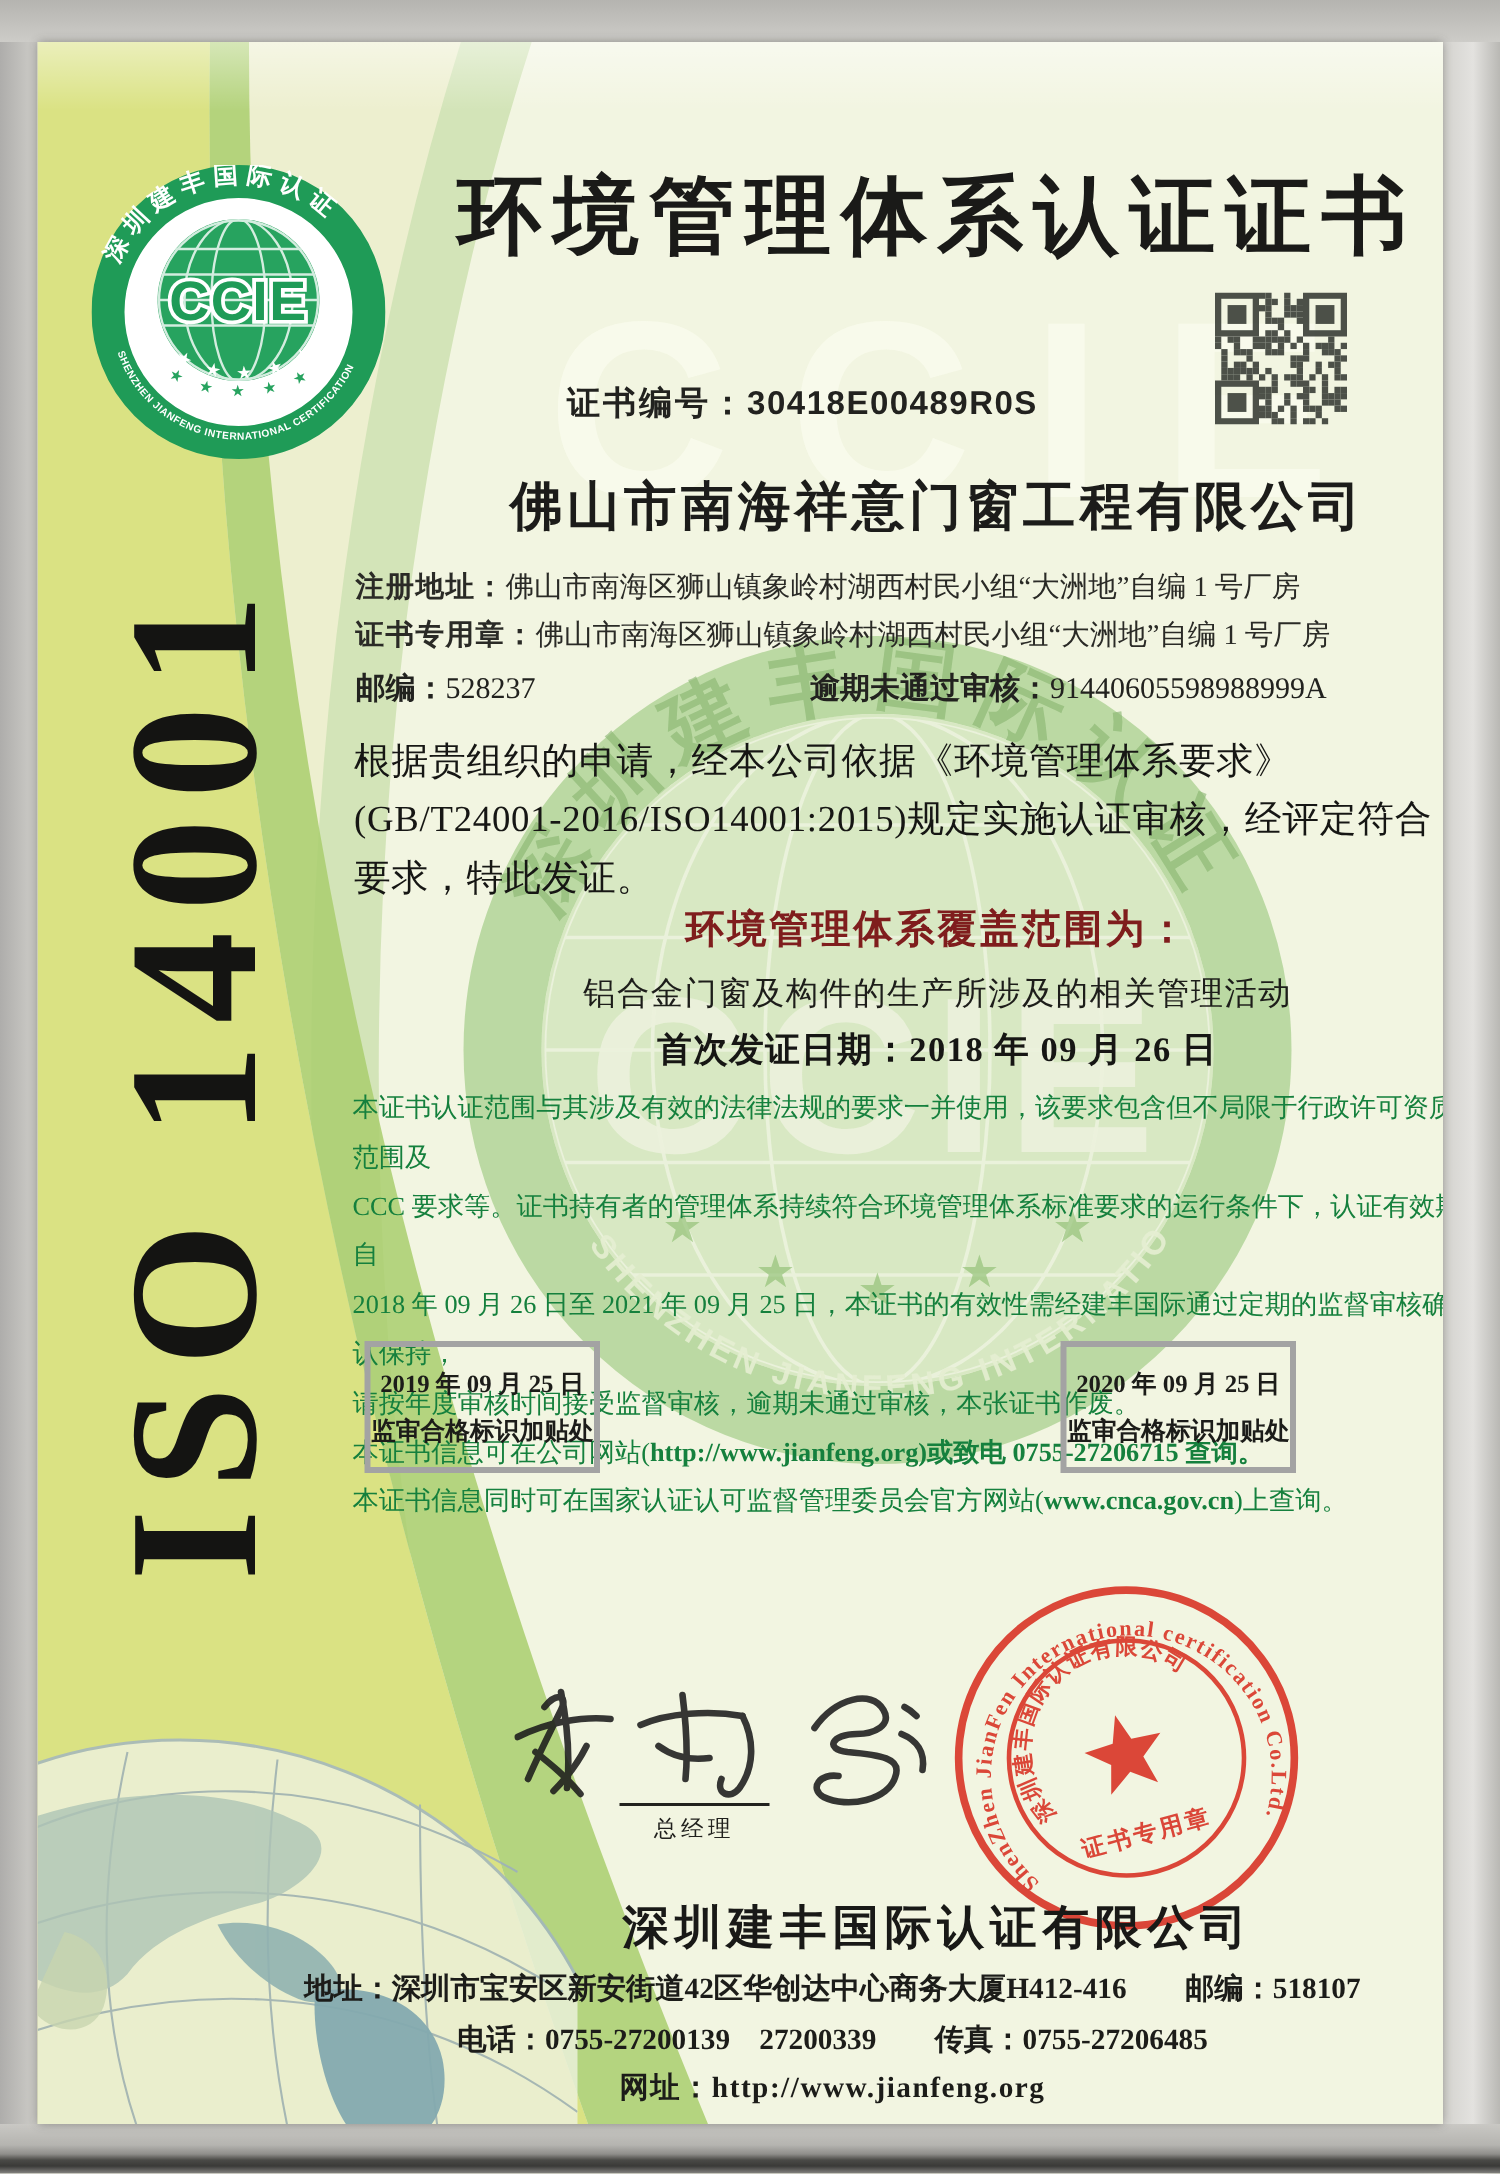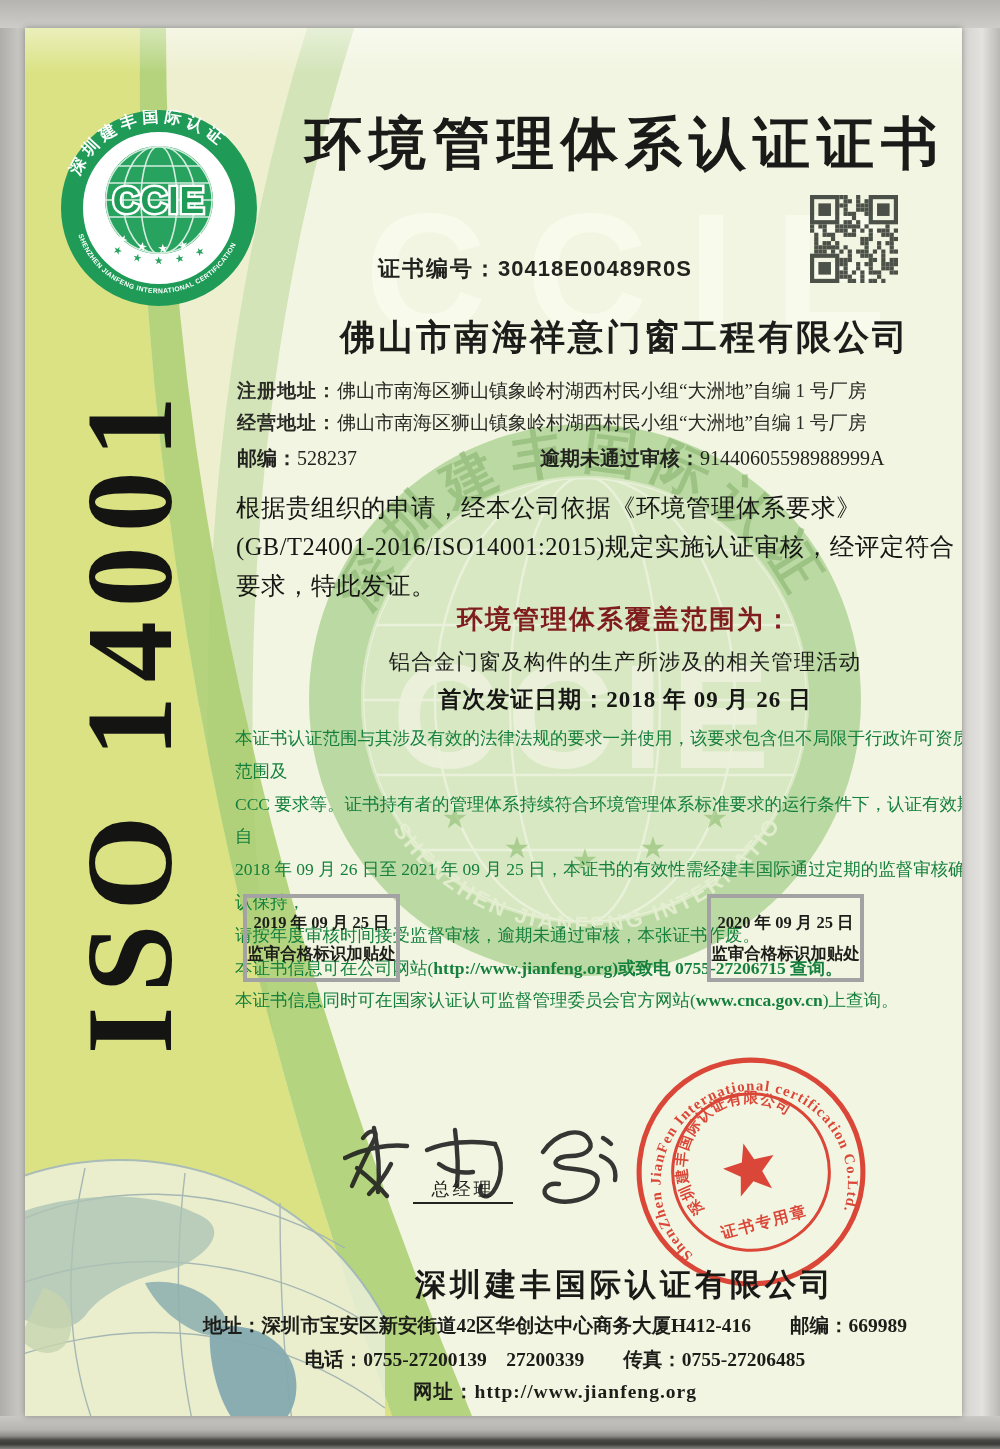--- a/index.html
+++ b/index.html
@@ -72,22 +72,22 @@
   .fine .u{font-weight:700;}
   .fine .b{font-weight:600;}
   .sticker-box{
     position:absolute;width:149px;height:80px;border:4px solid #a3a3a3;
     text-align:center;font-size:16.5px;font-weight:600;color:#1c1c19;
     display:flex;flex-direction:column;justify-content:center;gap:9px;background:transparent;
   }
   .box-left{left:218px;top:866px;} .box-right{left:682px;top:866px;}
   .sig-svg{position:absolute;left:318px;top:1082px;}
   .sig-line{position:absolute;left:388px;top:1174px;width:100px;border-bottom:2px solid #23231f;}
-  .signer{position:absolute;left:363px;top:1149px;width:150px;text-align:center;
-    font-size:18px;color:#20201d;letter-spacing:3px;}
+  .signer{position:absolute;left:363px;top:1182px;width:150px;text-align:center;
+    font-size:15px;color:#20201d;letter-spacing:3px;}
   .stamp-svg{position:absolute;left:608px;top:1026px;}
   .issuer{position:absolute;left:230px;top:1236px;width:740px;text-align:center;
     font-size:31px;font-weight:700;letter-spacing:4px;color:#191917;white-space:nowrap;}
   .foot{position:absolute;left:110px;width:840px;text-align:center;
     font-size:19.5px;font-weight:700;color:#1c1c19;white-space:nowrap;}
   .foot-addr{top:1284px;} .foot-tel{top:1318px;} .foot-web{top:1350px;letter-spacing:1px;}
   .logo-svg{position:absolute;left:36px;top:82px;}
 </style>
 </head>
 <body>
@@ -366,21 +366,21 @@
   <div class="cert-no">
     <span class="label">证书编号：</span><span class="value">30418E00489R0S</span>
   </div>
 
   <div class="company">佛山市南海祥意门窗工程有限公司</div>
 
   <div class="addr-row row-reg">
     <span class="label">注册地址：</span><span>佛山市南海区狮山镇象岭村湖西村民小组“大洲地”自编 1 号厂房</span>
   </div>
   <div class="addr-row row-biz">
-    <span class="label">经营地址：</span><span>佛山市南海区狮山镇象岭村湖西村民小组“大洲地”自编 1 号厂房</span>
+    <span class="label">证书专用章：</span><span>佛山市南海区狮山镇象岭村湖西村民小组“大洲地”自编 1 号厂房</span>
   </div>
 
   <div class="row-post">
     <span class="label">邮编：</span><span>528237</span>
     <span class="uscc"><span class="label">逾期未通过审核：</span><span>91440605598988999A</span></span>
   </div>
 
   <div class="grant">
     <div>根据贵组织的申请，经本公司依据《环境管理体系要求》</div>
     <div>(GB/T24001-2016/ISO14001:2015)规定实施认证审核，经评定符合</div>
@@ -445,17 +445,17 @@
       </text>
       <text font-size="14.5" font-weight="700" fill="#d9382a" letter-spacing="1" font-family="Liberation Serif,serif">
         <textPath href="#sealCn">深圳建丰国际认证有限公司</textPath>
       </text>
       <polygon fill="#d9382a" points="116,87 122.3,104.6 141.7,105.7 126.9,117.9 131.9,136.7 116,125.4 100.1,136.7 105.1,117.9 90.3,105.7 109.7,104.6"></polygon>
       <text x="116" y="172" text-anchor="middle" font-size="15.5" font-weight="700" fill="#d9382a" letter-spacing="2" font-family="Liberation Serif,serif">证书专用章</text>
     </g>
   </svg>
 
   <div class="issuer">深圳建丰国际认证有限公司</div>
-  <div class="foot foot-addr">地址：深圳市宝安区新安街道42区华创达中心商务大厦H412-416　　邮编：669989</div>
+  <div class="foot foot-addr">地址：深圳市宝安区新安街道42区华创达中心商务大厦H412-416　　邮编：518107</div>
   <div class="foot foot-tel">电话：0755-27200139　27200339　　传真：0755-27206485</div>
   <div class="foot foot-web">网址：http://www.jianfeng.org</div>
 
 </div>
 
 </body></html>

